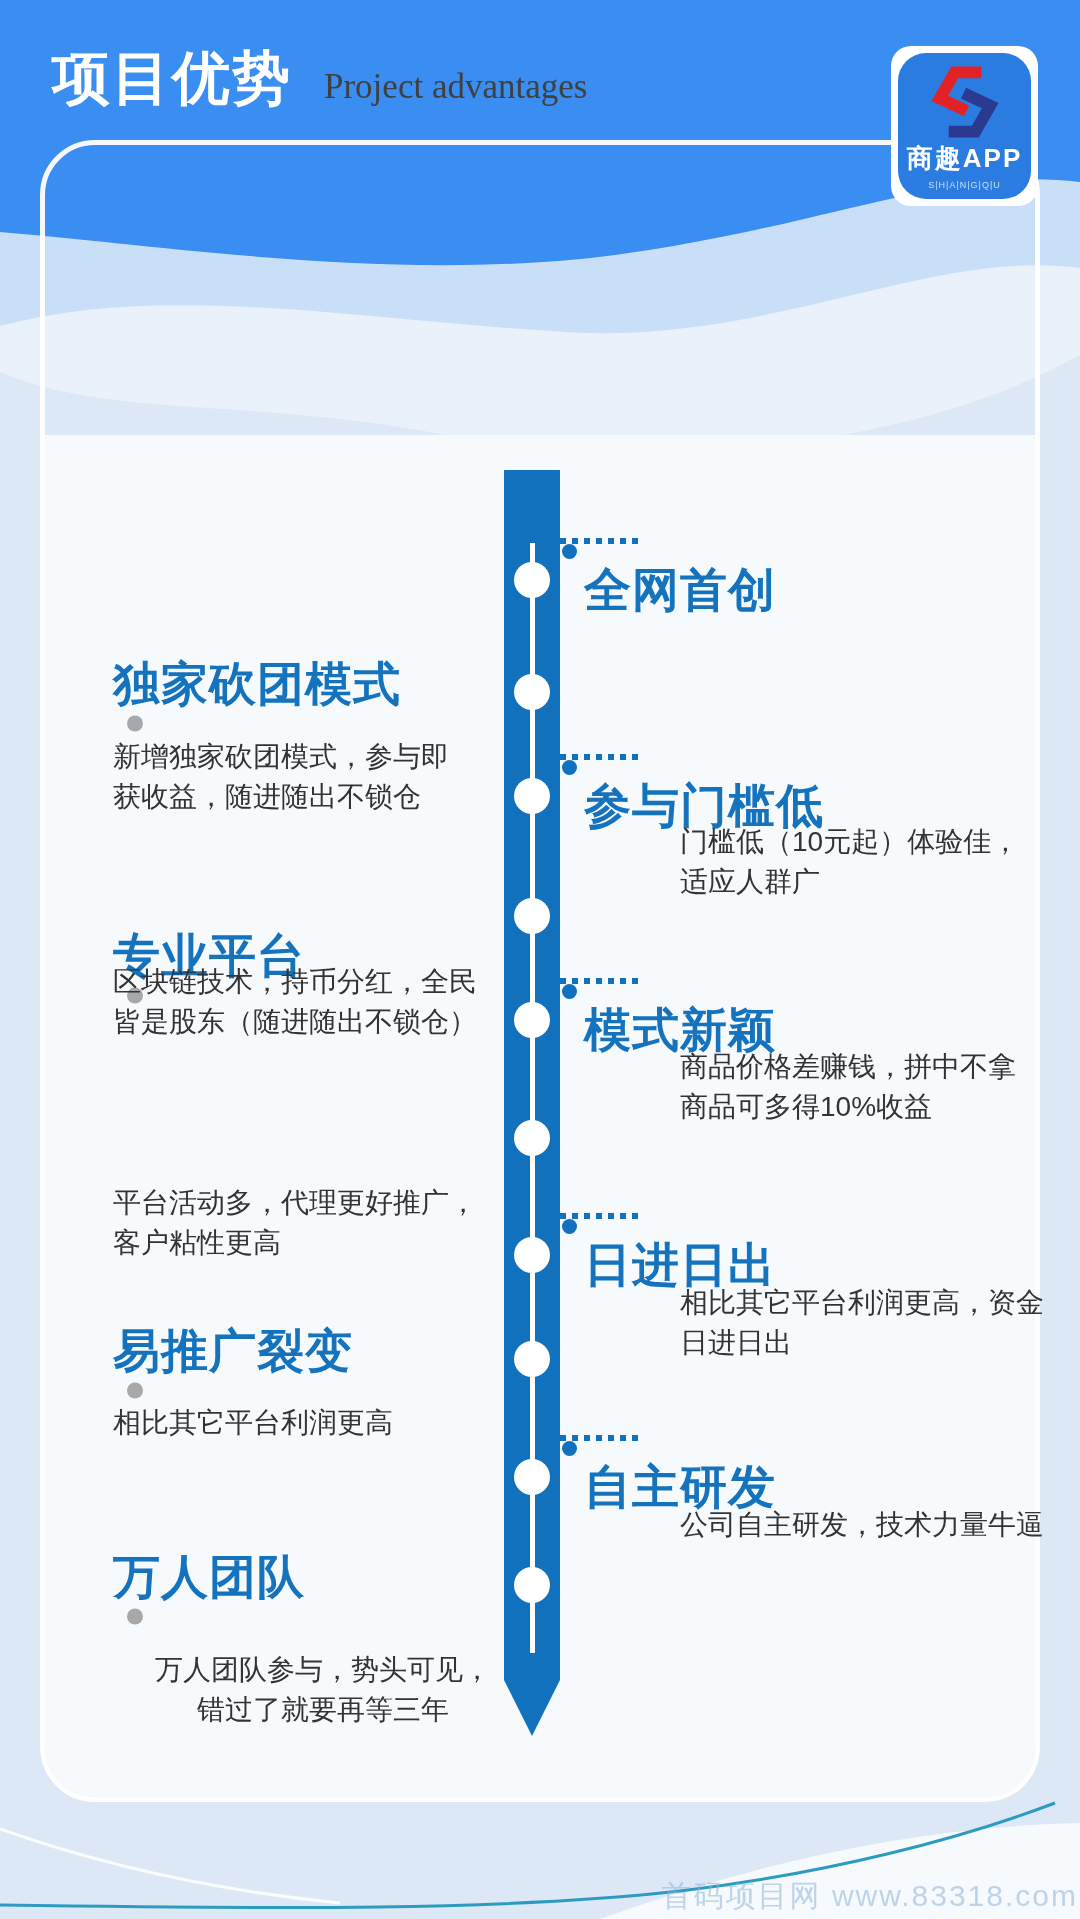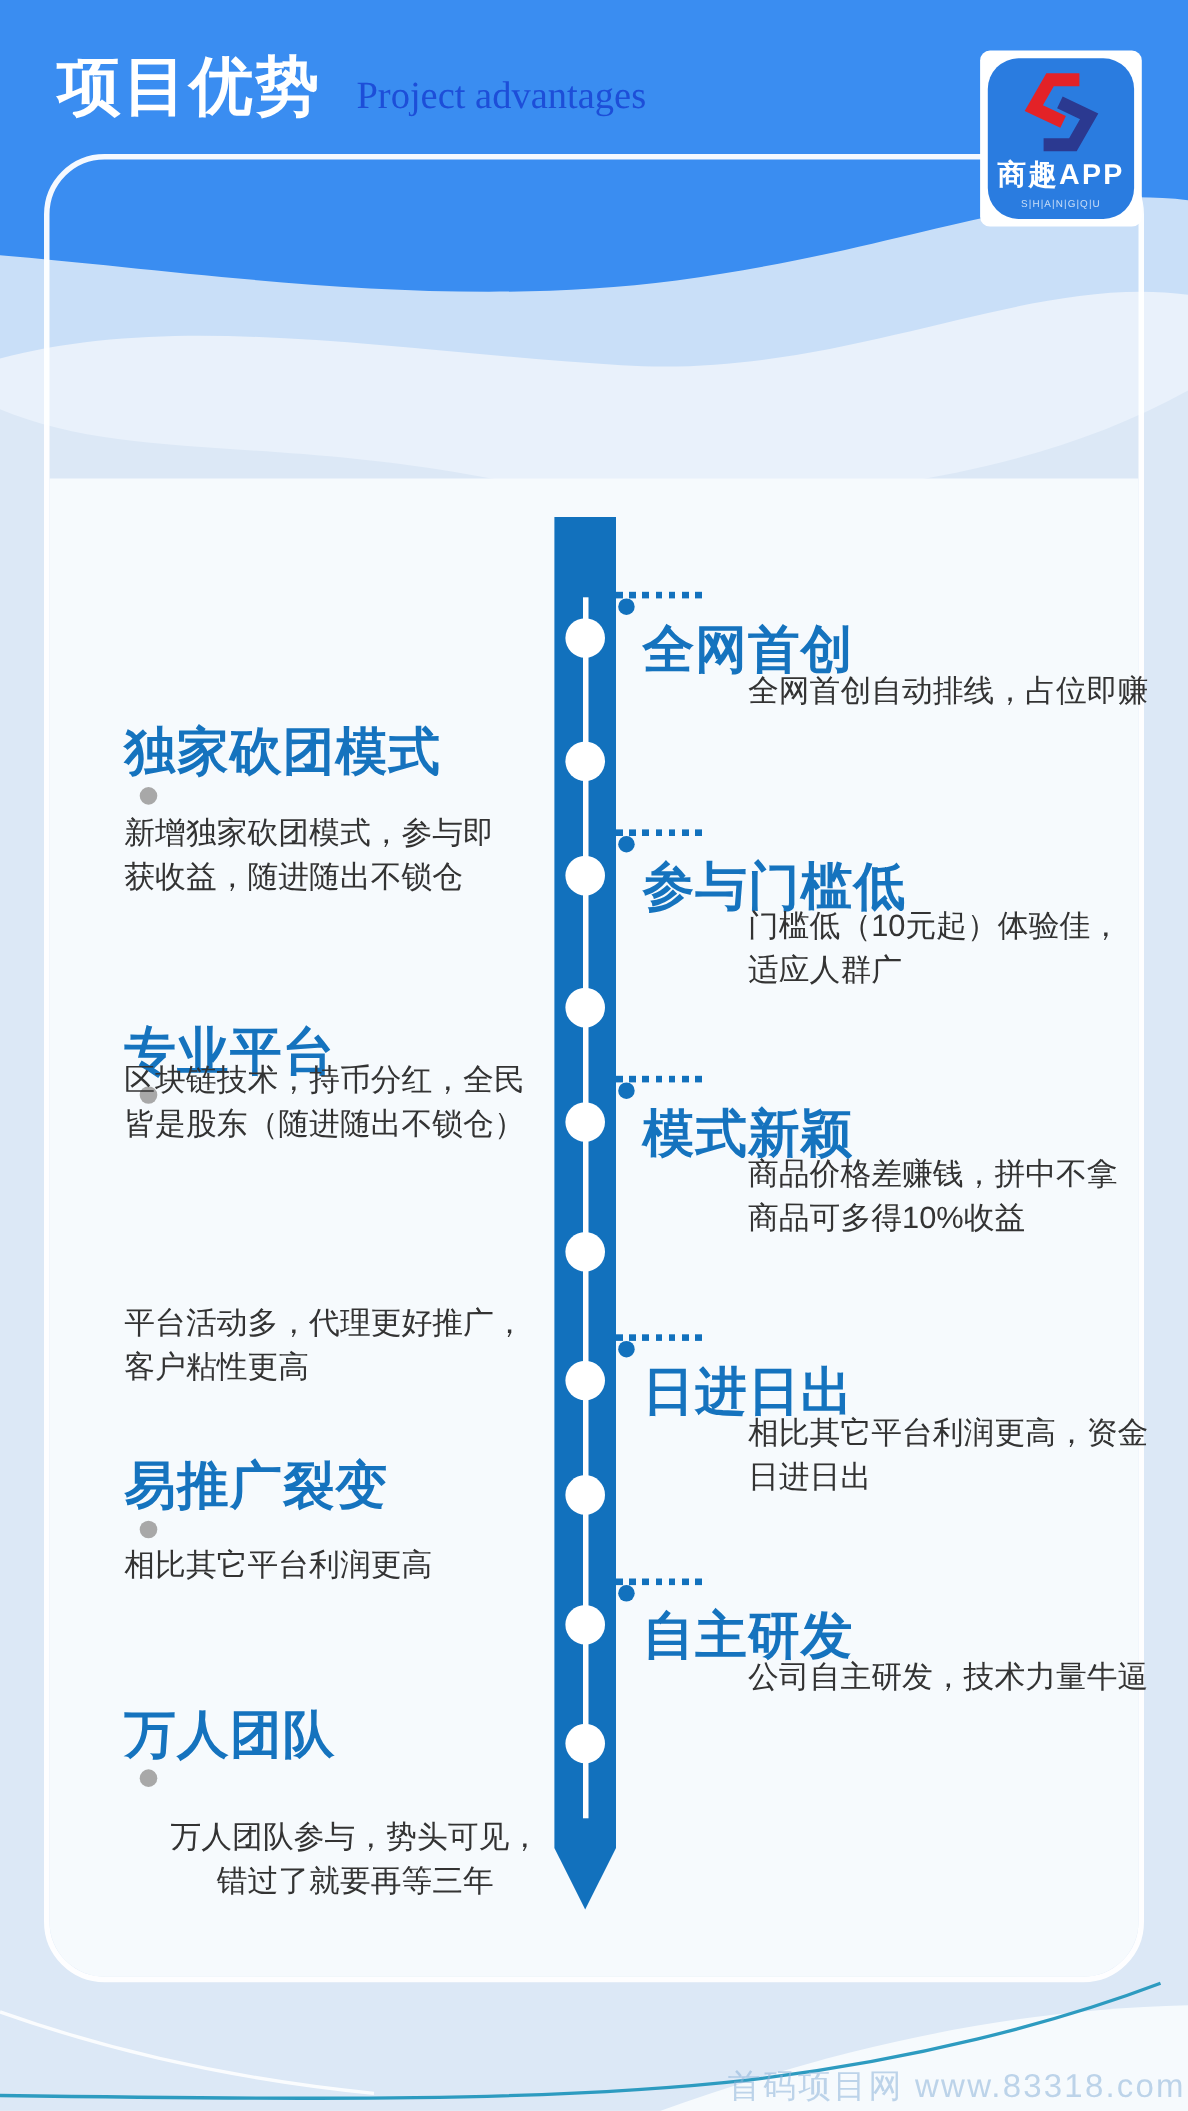--- a/index.html
+++ b/index.html
@@ -12,25 +12,25 @@
 
   
   .card{position:absolute;left:40px;top:140px;width:1000px;height:1662px;
         border:5px solid rgba(255,255,255,.95);border-radius:55px;box-sizing:border-box;}
   .card-fill{position:absolute;left:0;right:0;top:290px;bottom:0;background:#f6fafd;
         border-radius:0 0 50px 50px;}
 
   
   .header-titles{position:absolute;left:52px;top:40px;display:flex;align-items:baseline;gap:32px;z-index:6;}
   .header-cn{font-size:58px;font-weight:bold;color:#ffffff;letter-spacing:2px;}
-  .header-en{font-family:"Liberation Serif","DejaVu Serif",serif;font-size:35px;color:#1d4ed8;}
+  .header-en{font-family:"Liberation Serif","DejaVu Serif",serif;font-size:35px;color:#404040;}
 
   
   .logo-badge{position:absolute;left:891px;top:46px;width:147px;height:160px;background:#ffffff;
-        border-radius:9px;box-sizing:border-box;padding:7px;z-index:7;}
+        border-radius:20px;box-sizing:border-box;padding:7px;z-index:7;}
   .logo-inner{width:100%;height:100%;background:#2a7ce0;border-radius:28px;display:flex;
         flex-direction:column;align-items:center;justify-content:center;}
   .logo-mark{width:74px;height:74px;margin-top:2px;}
   .logo-name{font-size:26px;font-weight:bold;color:#ffffff;letter-spacing:2px;margin-top:2px;}
   .logo-tagline{font-size:9px;color:rgba(255,255,255,.75);letter-spacing:1px;margin-top:4px;}
 
   
   .tl-bar{position:absolute;left:504px;top:470px;width:56px;height:1210px;background:var(--bar-blue,#1271bd);z-index:2;}
   .tl-bar-tip{position:absolute;left:504px;top:1680px;width:0;height:0;z-index:2;
         border-left:28px solid transparent;border-right:28px solid transparent;
@@ -102,21 +102,20 @@
     <path d="M0,30 C90,62 200,90 340,104" stroke="rgba(255,255,255,0.85)" stroke-width="3" fill="none"></path>
   </svg>
 
   <div class="watermark">首码项目网 www.83318.com</div>
 <div class="bar-node" style="top: 580px;"></div>
     <div class="tl-row right" style="top: 580px;">
       <div class="conn-right-line"></div>
       <div class="conn-right-dot"></div>
       <span class="tl-title">全网首创</span>
     </div>
-    <div class="tl-desc right" style="top: 608px;">全网首创自动排线，占位即赚</div>
     <div class="bar-node" style="top: 692px;"></div>
     <div class="tl-row left" style="top: 692px;">
       <span class="tl-title">独家砍团模式</span>
       <div class="conn-left">
         <div class="lead-dot"></div>
         <div class="dotline"></div>
       </div>
     </div>
     <div class="tl-desc left" style="top: 737px;">新增独家砍团模式，参与即
 获收益，随进随出不锁仓</div>

